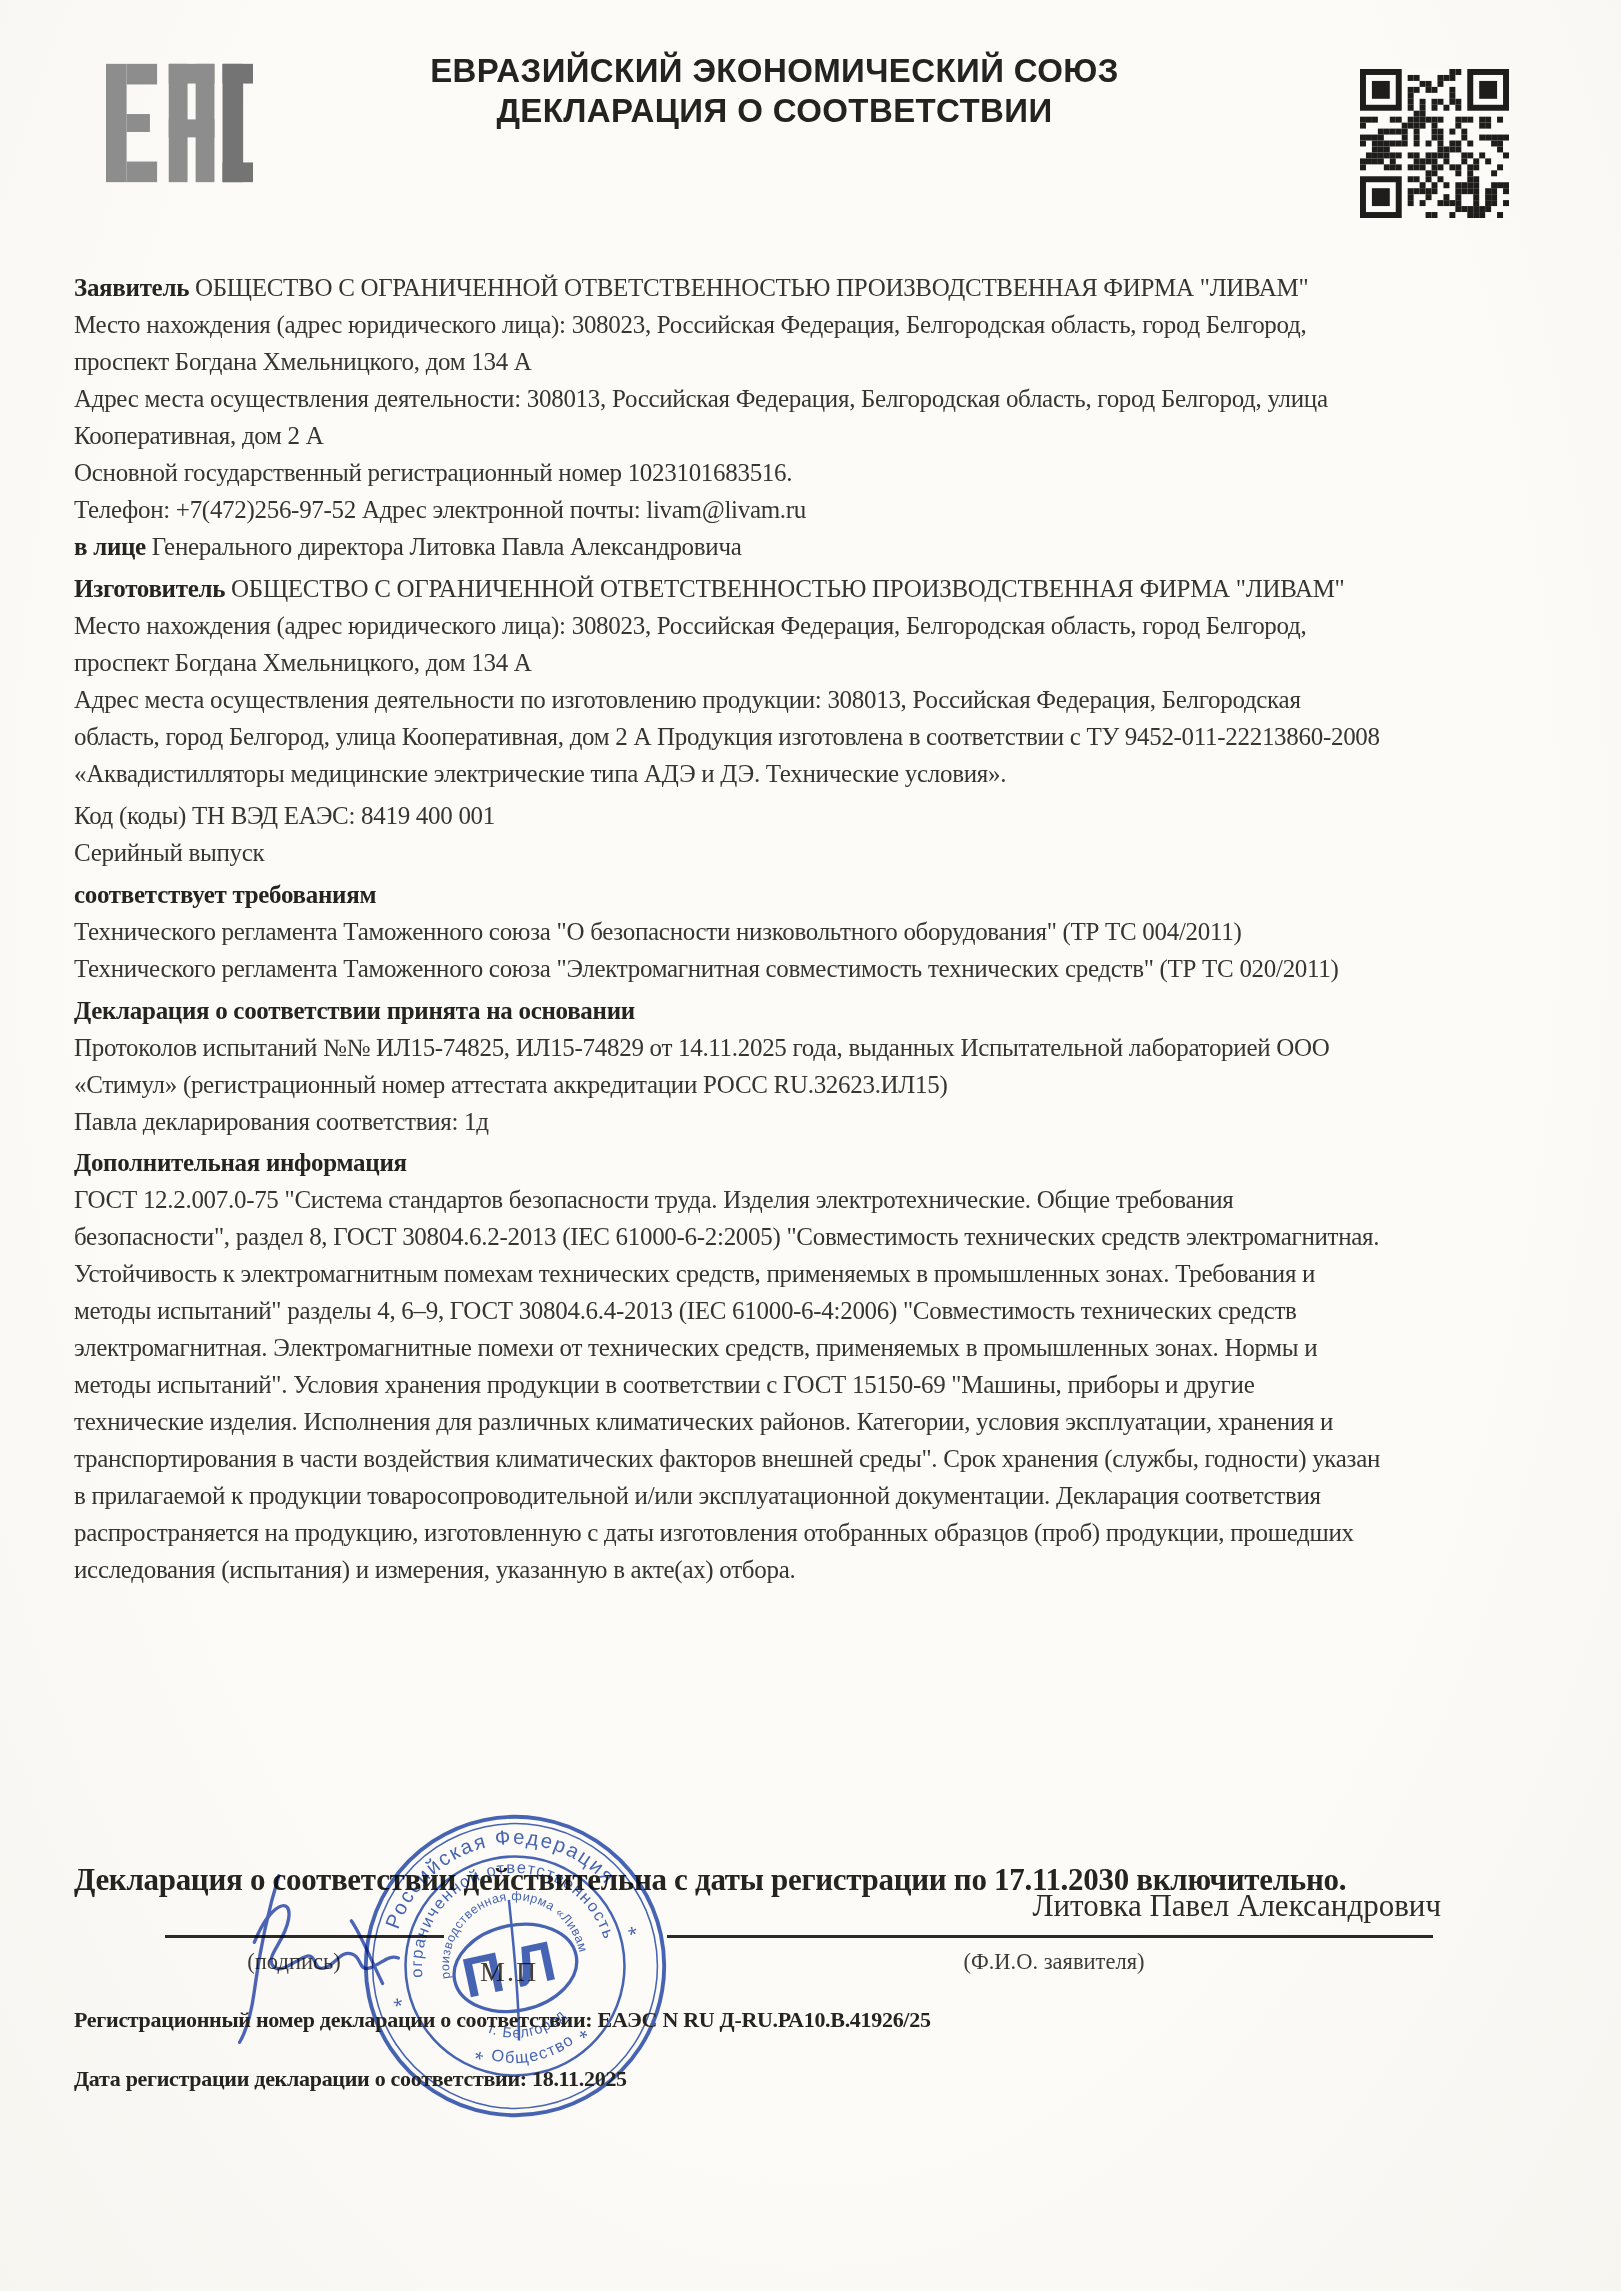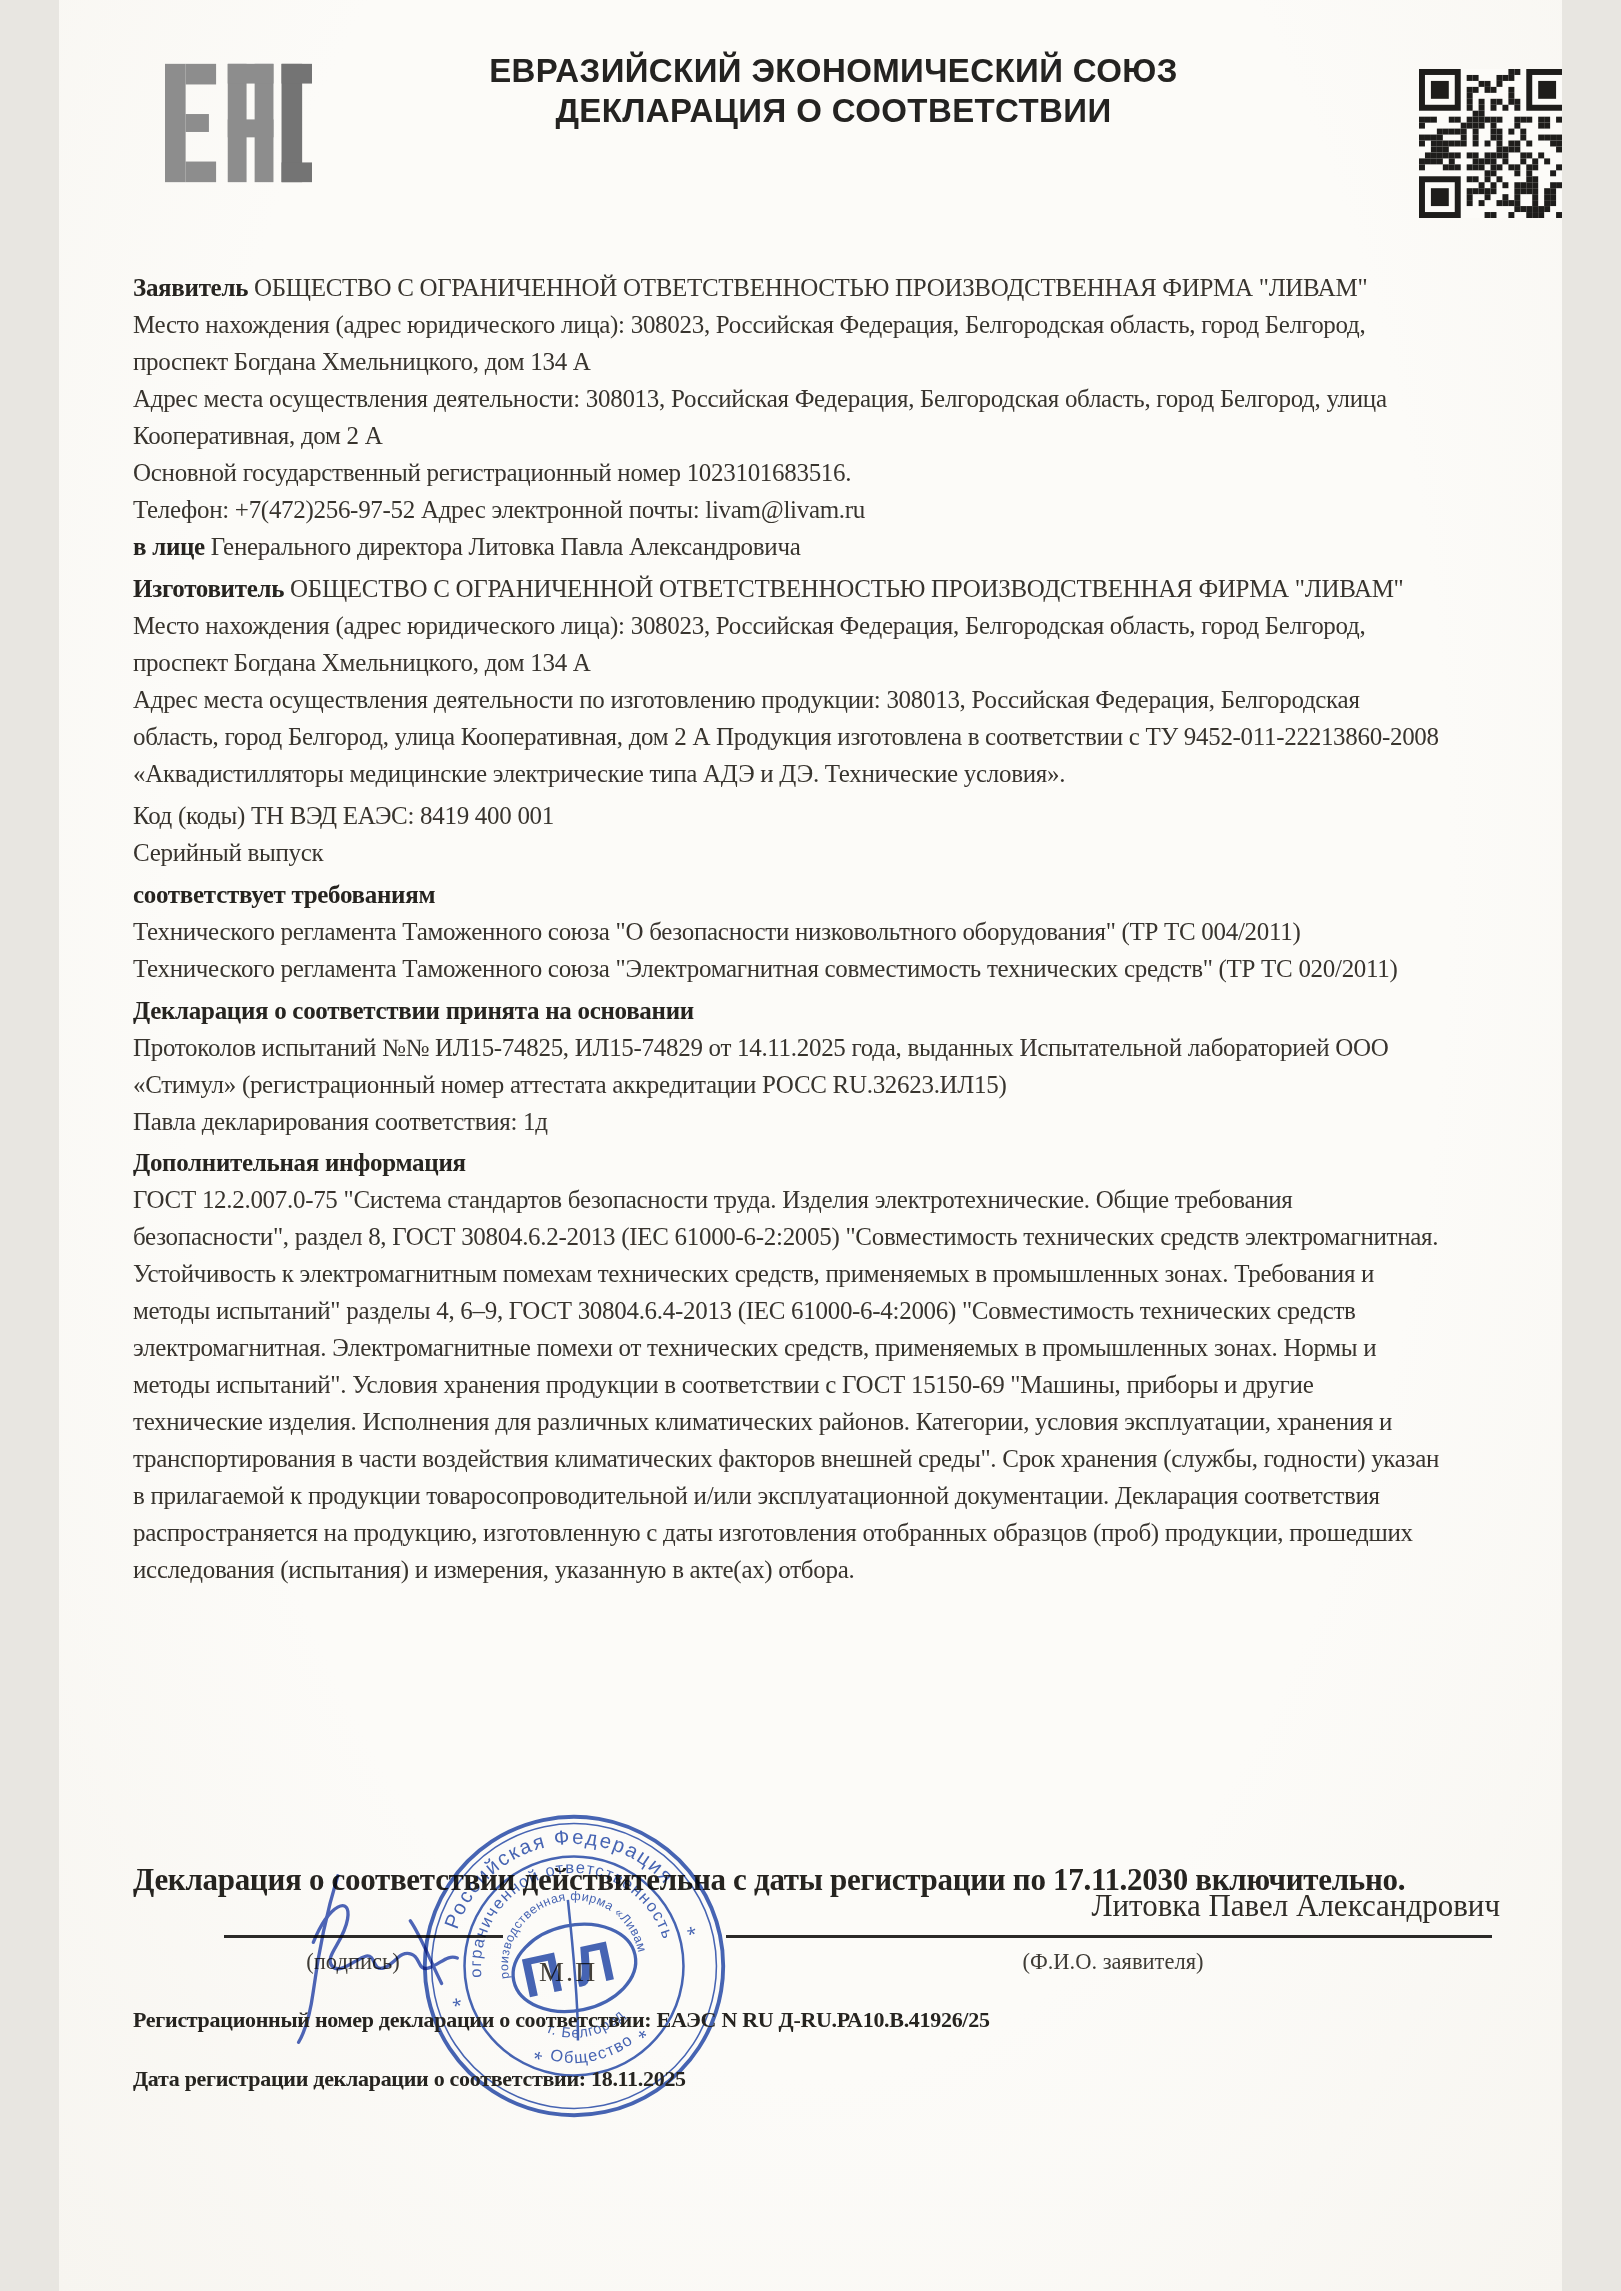--- a/index.html
+++ b/index.html
@@ -1,17 +1,17 @@
 <!DOCTYPE html>
 <html><head>
 <meta charset="utf-8">
 <style>
   html,body { margin:0; padding:0; background:#e8e6e1; }
   .page {
-    position:relative; width:1503px; height:2292px; margin:0 auto;
+    position:relative; width:1621px; height:2292px; margin:0 auto;
     background:radial-gradient(ellipse at 50% 38%, #fcfbf8 60%, #f7f5f0 100%);
     font-family:"Liberation Serif", serif; color:#38342e; overflow:hidden;
   }
   .eac-logo { position:absolute; left:106px; top:57px; width:147px; height:132px; }
   .hdr {
     position:absolute; left:294px; top:51px; width:961px; text-align:center;
     font-family:"Liberation Sans", sans-serif; font-weight:bold;
     font-size:33px; line-height:40px; color:#242321; letter-spacing:0.4px;
   }
   .qr { position:absolute; left:1360px; top:69px; width:149px; height:149px; }

